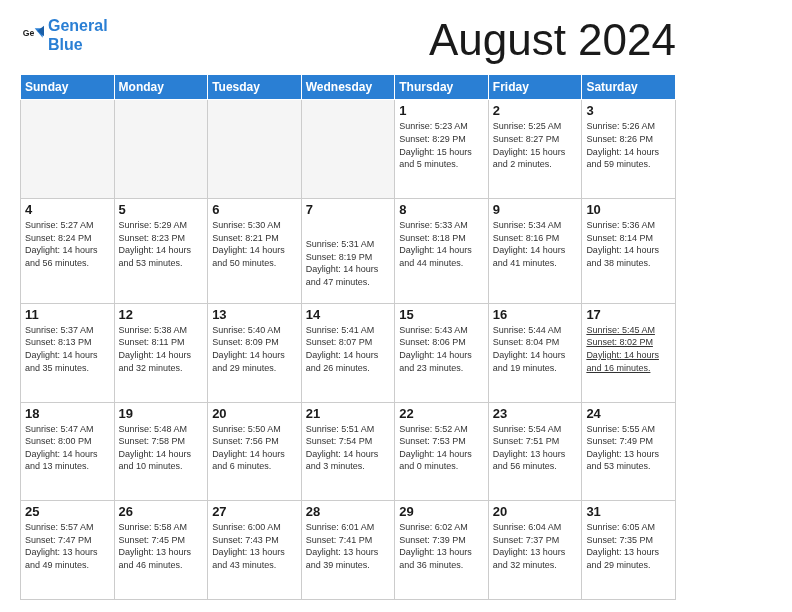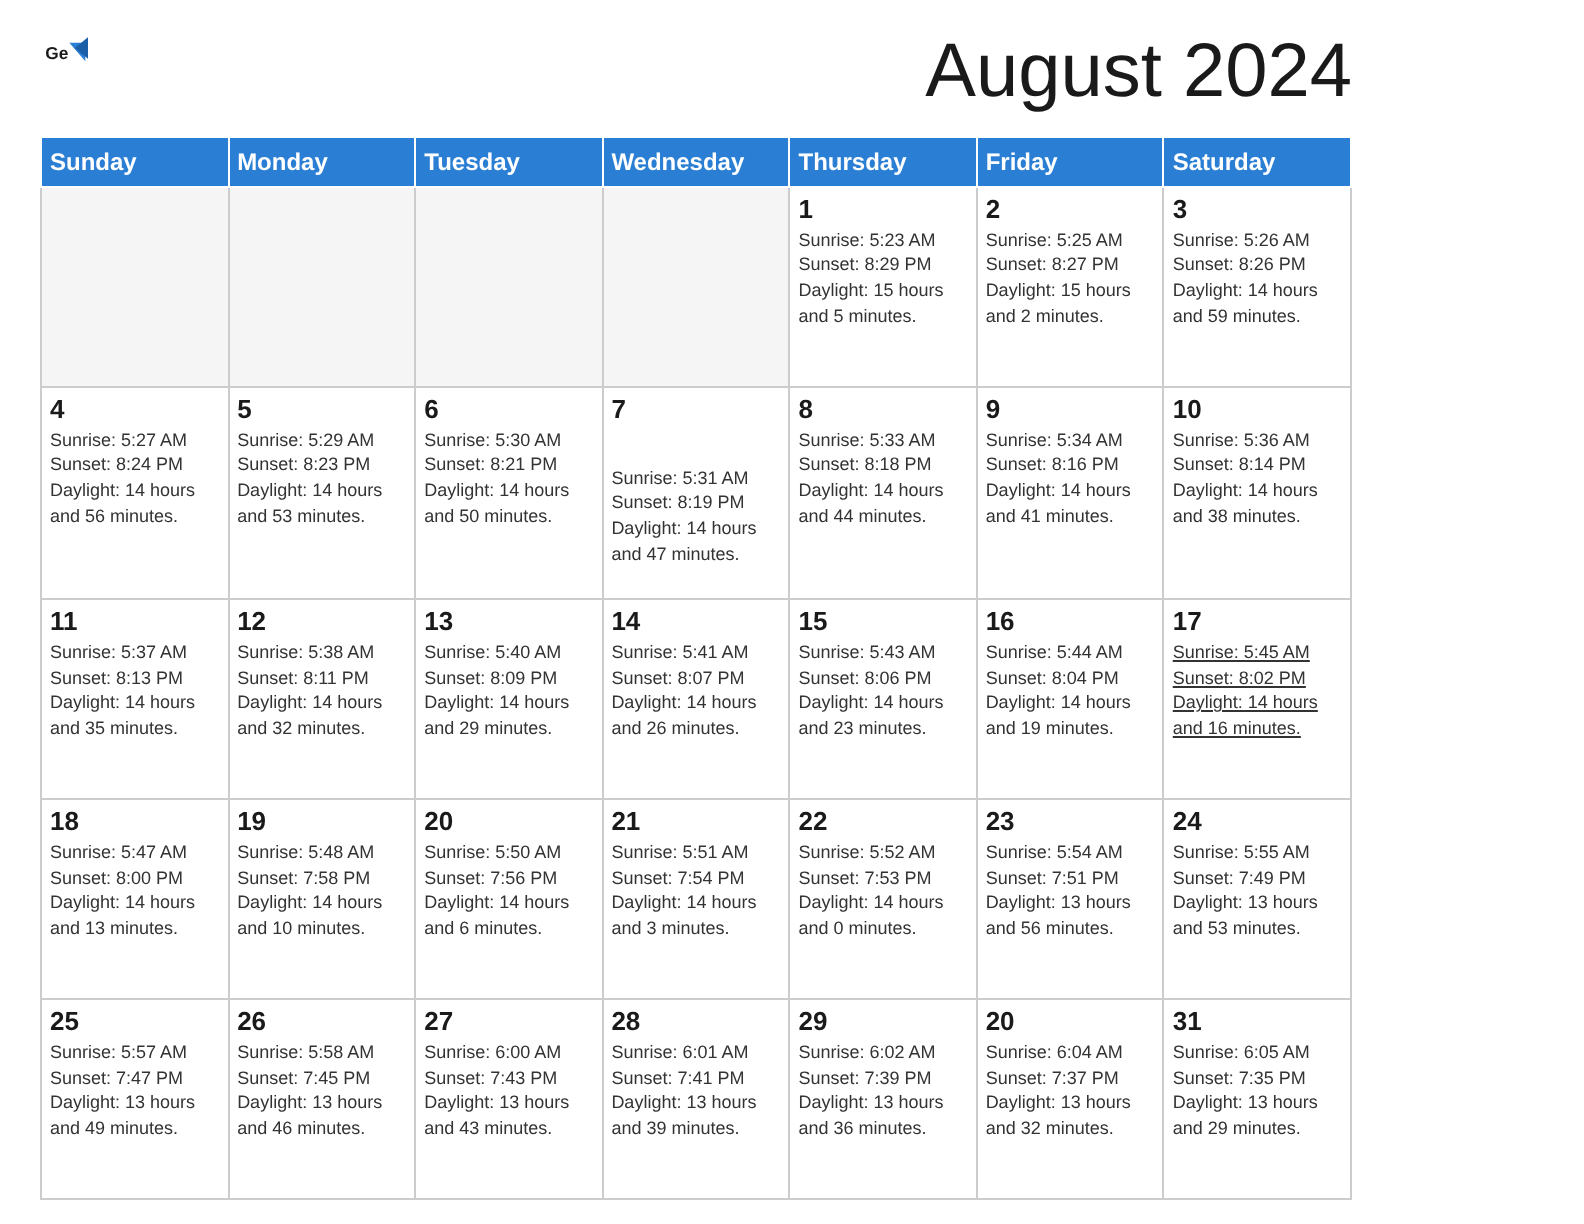--- a/index.html
+++ b/index.html
@@ -38,21 +38,21 @@
       color: #2a7fd4;
     }
     .logo-icon {
       width: 24px;
       height: 24px;
     }
     .title-block {
       text-align: right;
     }
     .month-year {
-      font-size: 38px;
+      font-size: 44px;
       font-weight: normal;
       color: #1a1a1a;
       line-height: 1.1;
     }
     .location {
       font-size: 16px;
       color: #333;
     }
     .calendar {
       flex: 1;
@@ -118,20 +118,24 @@
 
 <div class="page">
   <div class="header">
     <div class="logo">
       <svg class="logo-icon" viewBox="0 0 36 36" xmlns="http://www.w3.org/2000/svg">
         <rect x="2" y="2" width="32" height="32" rx="4" fill="#fff"></rect>
         <text x="4" y="20" font-size="13" font-weight="bold" fill="#1a1a1a" font-family="Arial">Ge</text>
         <polygon points="22,8 34,8 34,22" fill="#2a7fd4"></polygon>
         <polygon points="26,12 36,4 36,20" fill="#1a5fa8"></polygon>
       </svg>
+      <div class="logo-text">
+        <div><span>General</span></div>
+        <div><span style="color:#2a7fd4">Blue</span></div>
+      </div>
     </div>
     <div class="title-block">
       <div class="month-year">August 2024</div>
     </div>
   </div>
 
   <table class="calendar">
     <thead>
       <tr>
       <th>Sunday</th>

